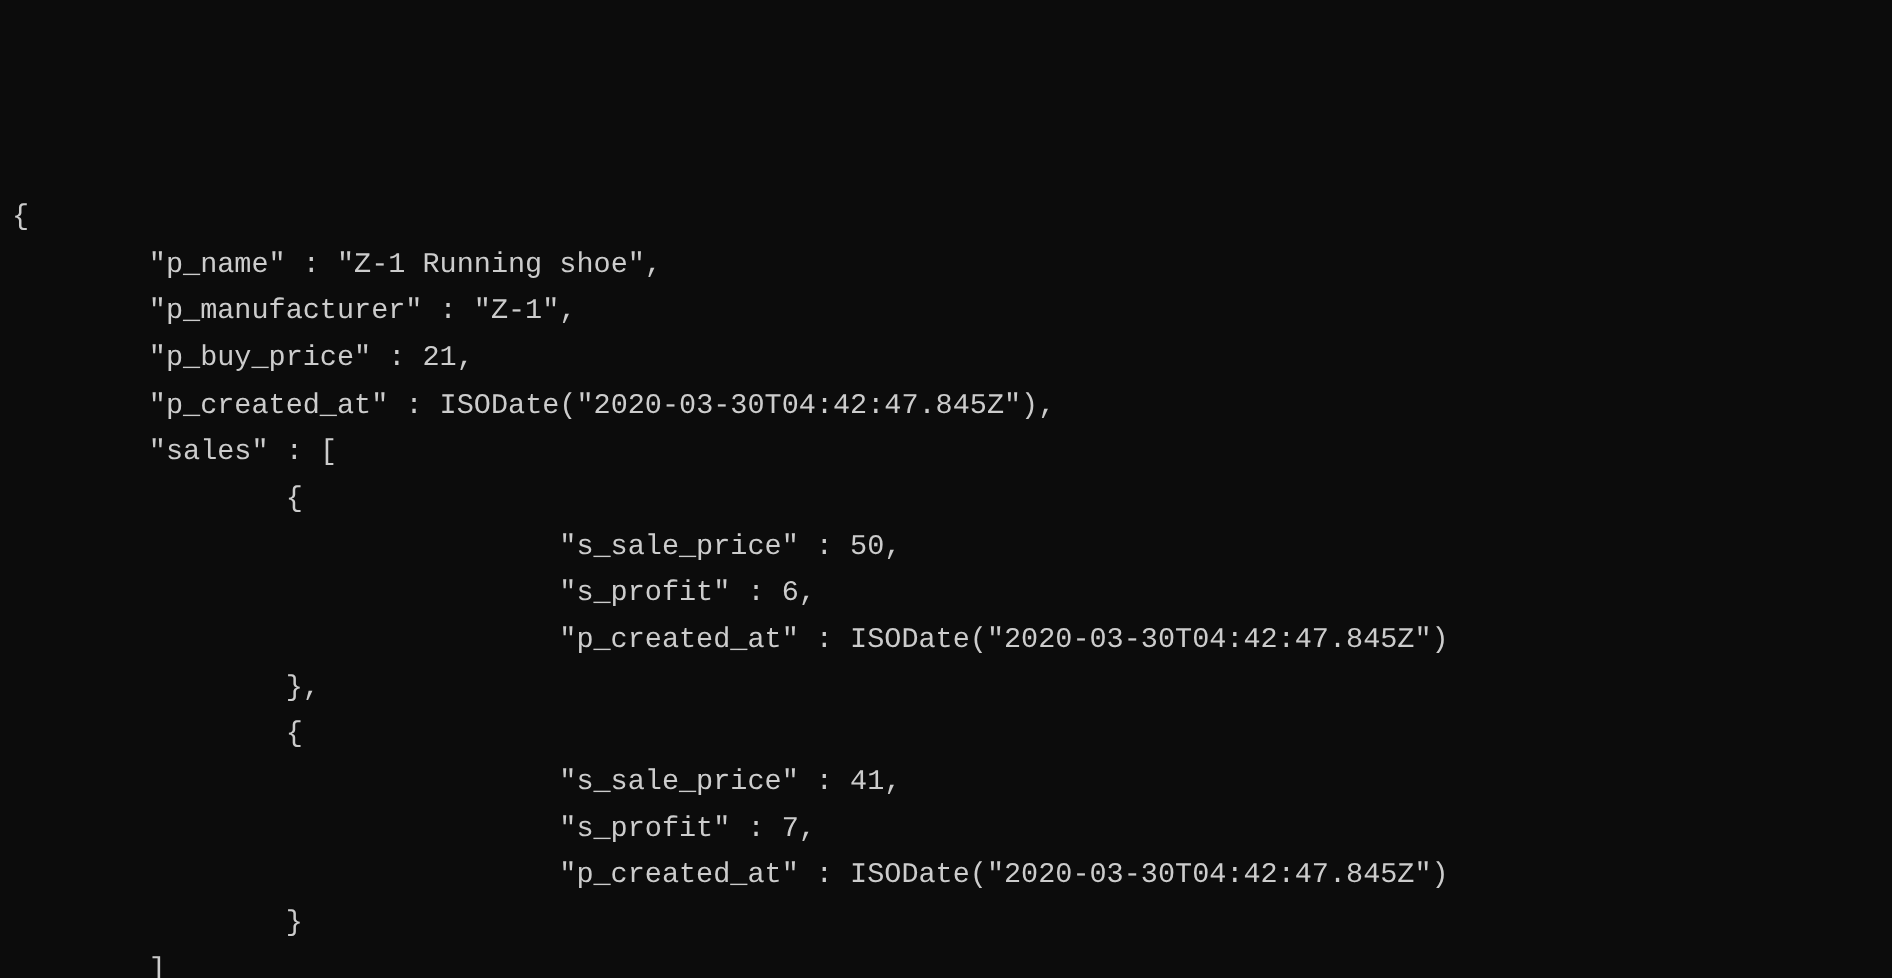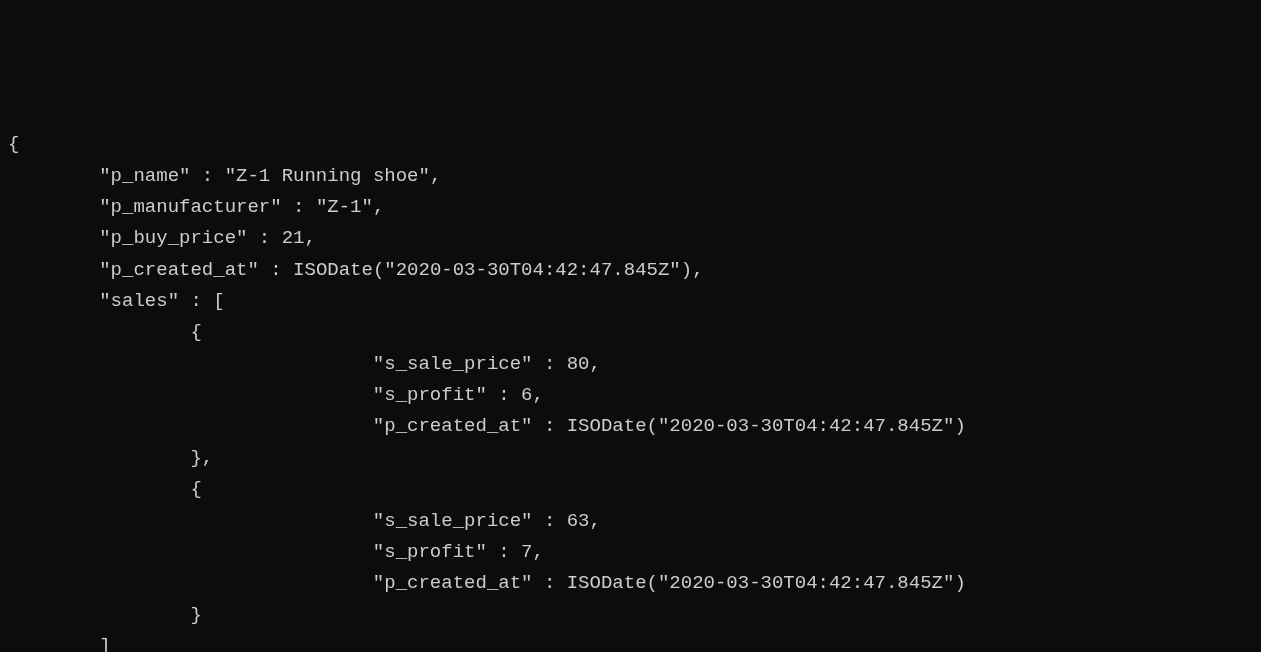--- a/index.html
+++ b/index.html
@@ -25,26 +25,26 @@
 
 
 
 <div class="code-container"><span>{</span>
 <span>        </span><span>"p_name"</span><span> : </span><span>"Z-1 Running shoe"</span><span>,</span>
 <span>        </span><span>"p_manufacturer"</span><span> : </span><span>"Z-1"</span><span>,</span>
 <span>        </span><span>"p_buy_price"</span><span> : </span><span>21</span><span>,</span>
 <span>        </span><span>"p_created_at"</span><span> : </span><span>ISODate("2020-03-30T04:42:47.845Z")</span><span>,</span>
 <span>        </span><span>"sales"</span><span> : </span><span>[</span>
 <span>                </span><span>{</span>
-<span>                                </span><span>"s_sale_price"</span><span> : </span><span>80</span><span>,</span>
+<span>                                </span><span>"s_sale_price"</span><span> : </span><span>50</span><span>,</span>
 <span>                                </span><span>"s_profit"</span><span> : </span><span>6</span><span>,</span>
 <span>                                </span><span>"p_created_at"</span><span> : </span><span>ISODate("2020-03-30T04:42:47.845Z")</span>
 <span>                </span><span>},</span>
 <span>                </span><span>{</span>
-<span>                                </span><span>"s_sale_price"</span><span> : </span><span>63</span><span>,</span>
+<span>                                </span><span>"s_sale_price"</span><span> : </span><span>41</span><span>,</span>
 <span>                                </span><span>"s_profit"</span><span> : </span><span>7</span><span>,</span>
 <span>                                </span><span>"p_created_at"</span><span> : </span><span>ISODate("2020-03-30T04:42:47.845Z")</span>
 <span>                </span><span>}</span>
 <span>        </span><span>]</span>
 </div>
 
 
 
 
 </body></html>

